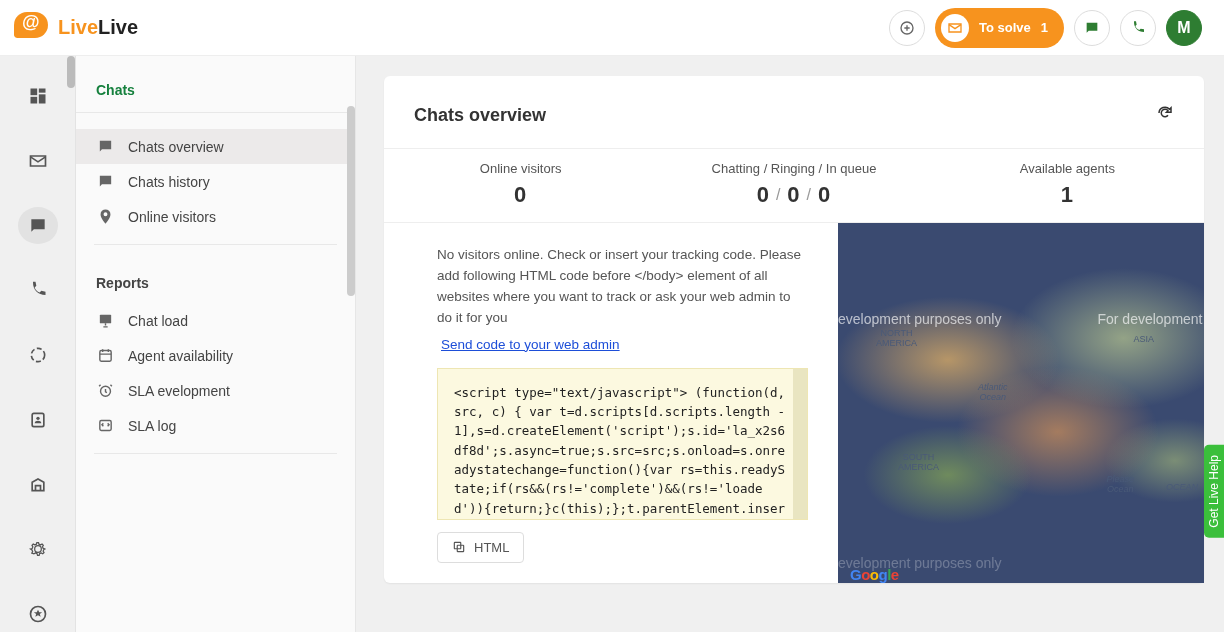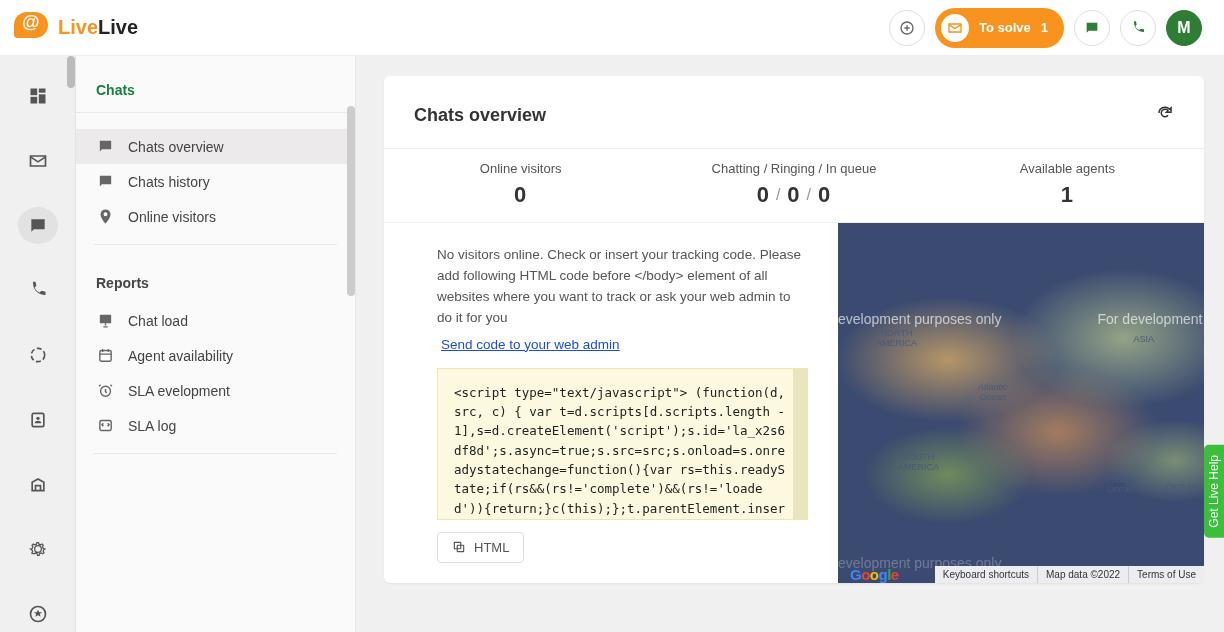--- a/index.html
+++ b/index.html
@@ -325,24 +325,19 @@
           <div class="map-label" style="top:230px; left:60px; white-space:pre;">SOUTH
 AMERICA</div>
           <div class="map-label" style="top:112px; right:50px;">ASIA</div>
           <div class="map-label" style="top:160px; left:140px; font-style:italic; white-space:pre;">Atlantic
 Ocean</div>
           <div class="map-label" style="top:252px; right:70px; font-style:italic; white-space:pre;">Please
 Ocean</div>
           <div class="map-label" style="top:260px; right:6px; font-style:italic;">OCEAN</div>
 
           <div class="google-logo"><span>G</span><span>o</span><span>o</span><span>g</span><span>l</span><span>e</span></div>
-          <div class="map-footer">
-            <div>Keyboard shortcuts</div>
-            <div>Map data ©2022</div>
-            <div>Terms of Use</div>
-          </div>
         </div>
       </div>
     </div>
   </div>
 </div>
 
 <div class="help-tab">Get Live Help</div>
 
 </body></html>

